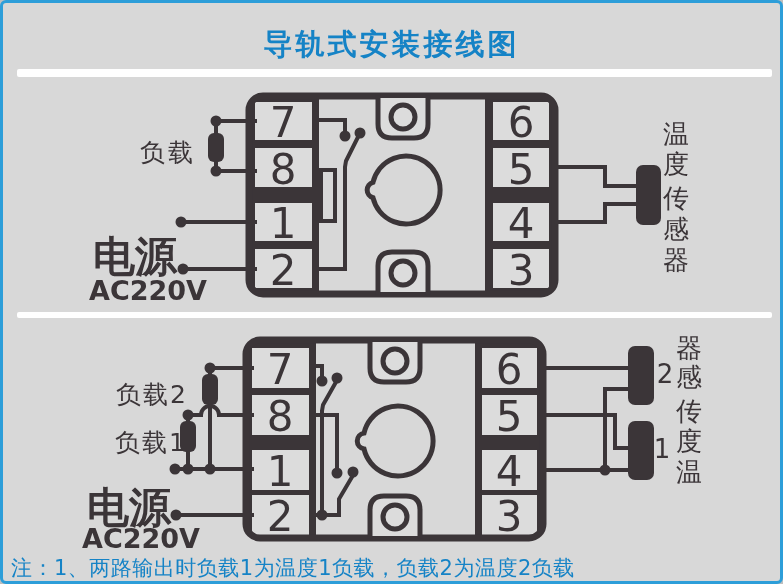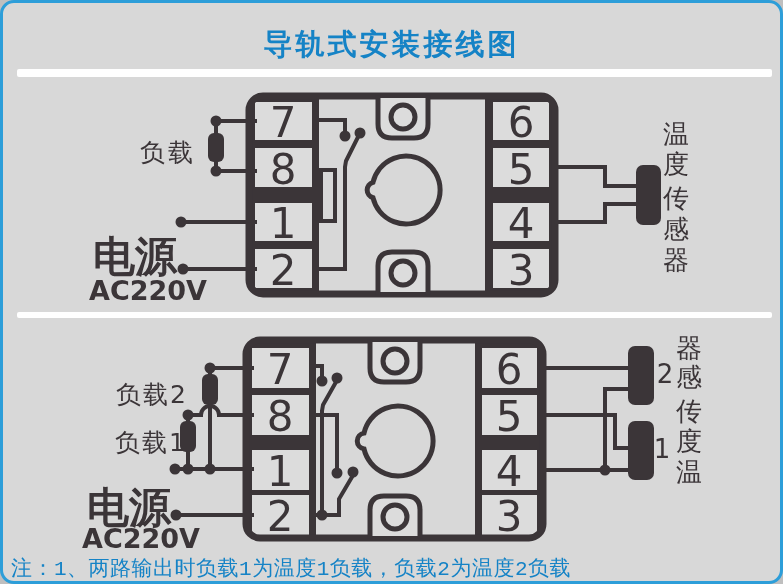--- a/index.html
+++ b/index.html
@@ -1,30 +1,30 @@
 <!DOCTYPE html>
 <html><head>
 <meta charset="utf-8">
 <style>
   html,body{margin:0;padding:0;background:#bfbfbf;}
   #page{
     position:relative;width:783px;height:584px;box-sizing:border-box;
-    background:#d8d8d8;border:3px solid #2d9ed9;border-radius:14px;overflow:hidden;
+    background:#d8d8d8;border:3px solid #2d9ed9;border-radius:6px;overflow:hidden;
     font-family:"DejaVu Sans","Liberation Sans",sans-serif;
   }
   #page-title{
     position:absolute;top:22px;left:0;width:100%;text-align:center;
     font-size:29px;font-weight:bold;letter-spacing:3px;color:#1583c6;
   }
   .divider{position:absolute;left:14px;width:755px;background:#ffffff;border-radius:2px;}
   #divider-1{top:66px;height:8px;}
   #divider-2{top:309px;height:6px;}
   #note{
     position:absolute;left:8px;top:551px;width:770px;
-    font-size:21px;color:#1583c6;letter-spacing:0.5px;white-space:nowrap;font-family:Liberation Mono, monospace;
+    font-size:21px;color:#1583c6;letter-spacing:0.5px;white-space:nowrap;
   }
   svg{position:absolute;left:0;top:0;}
   text{fill:#3b3538;}
   .num{font-size:42px;text-anchor:middle;}
   .cjk-small{font-size:25px;}
   .cjk-big{font-size:42px;font-weight:bold;}
   .volts{font-size:27px;font-weight:bold;}
   .vchar{font-size:26px;text-anchor:middle;}
   .sensnum{font-size:26px;text-anchor:middle;}
 </style>

